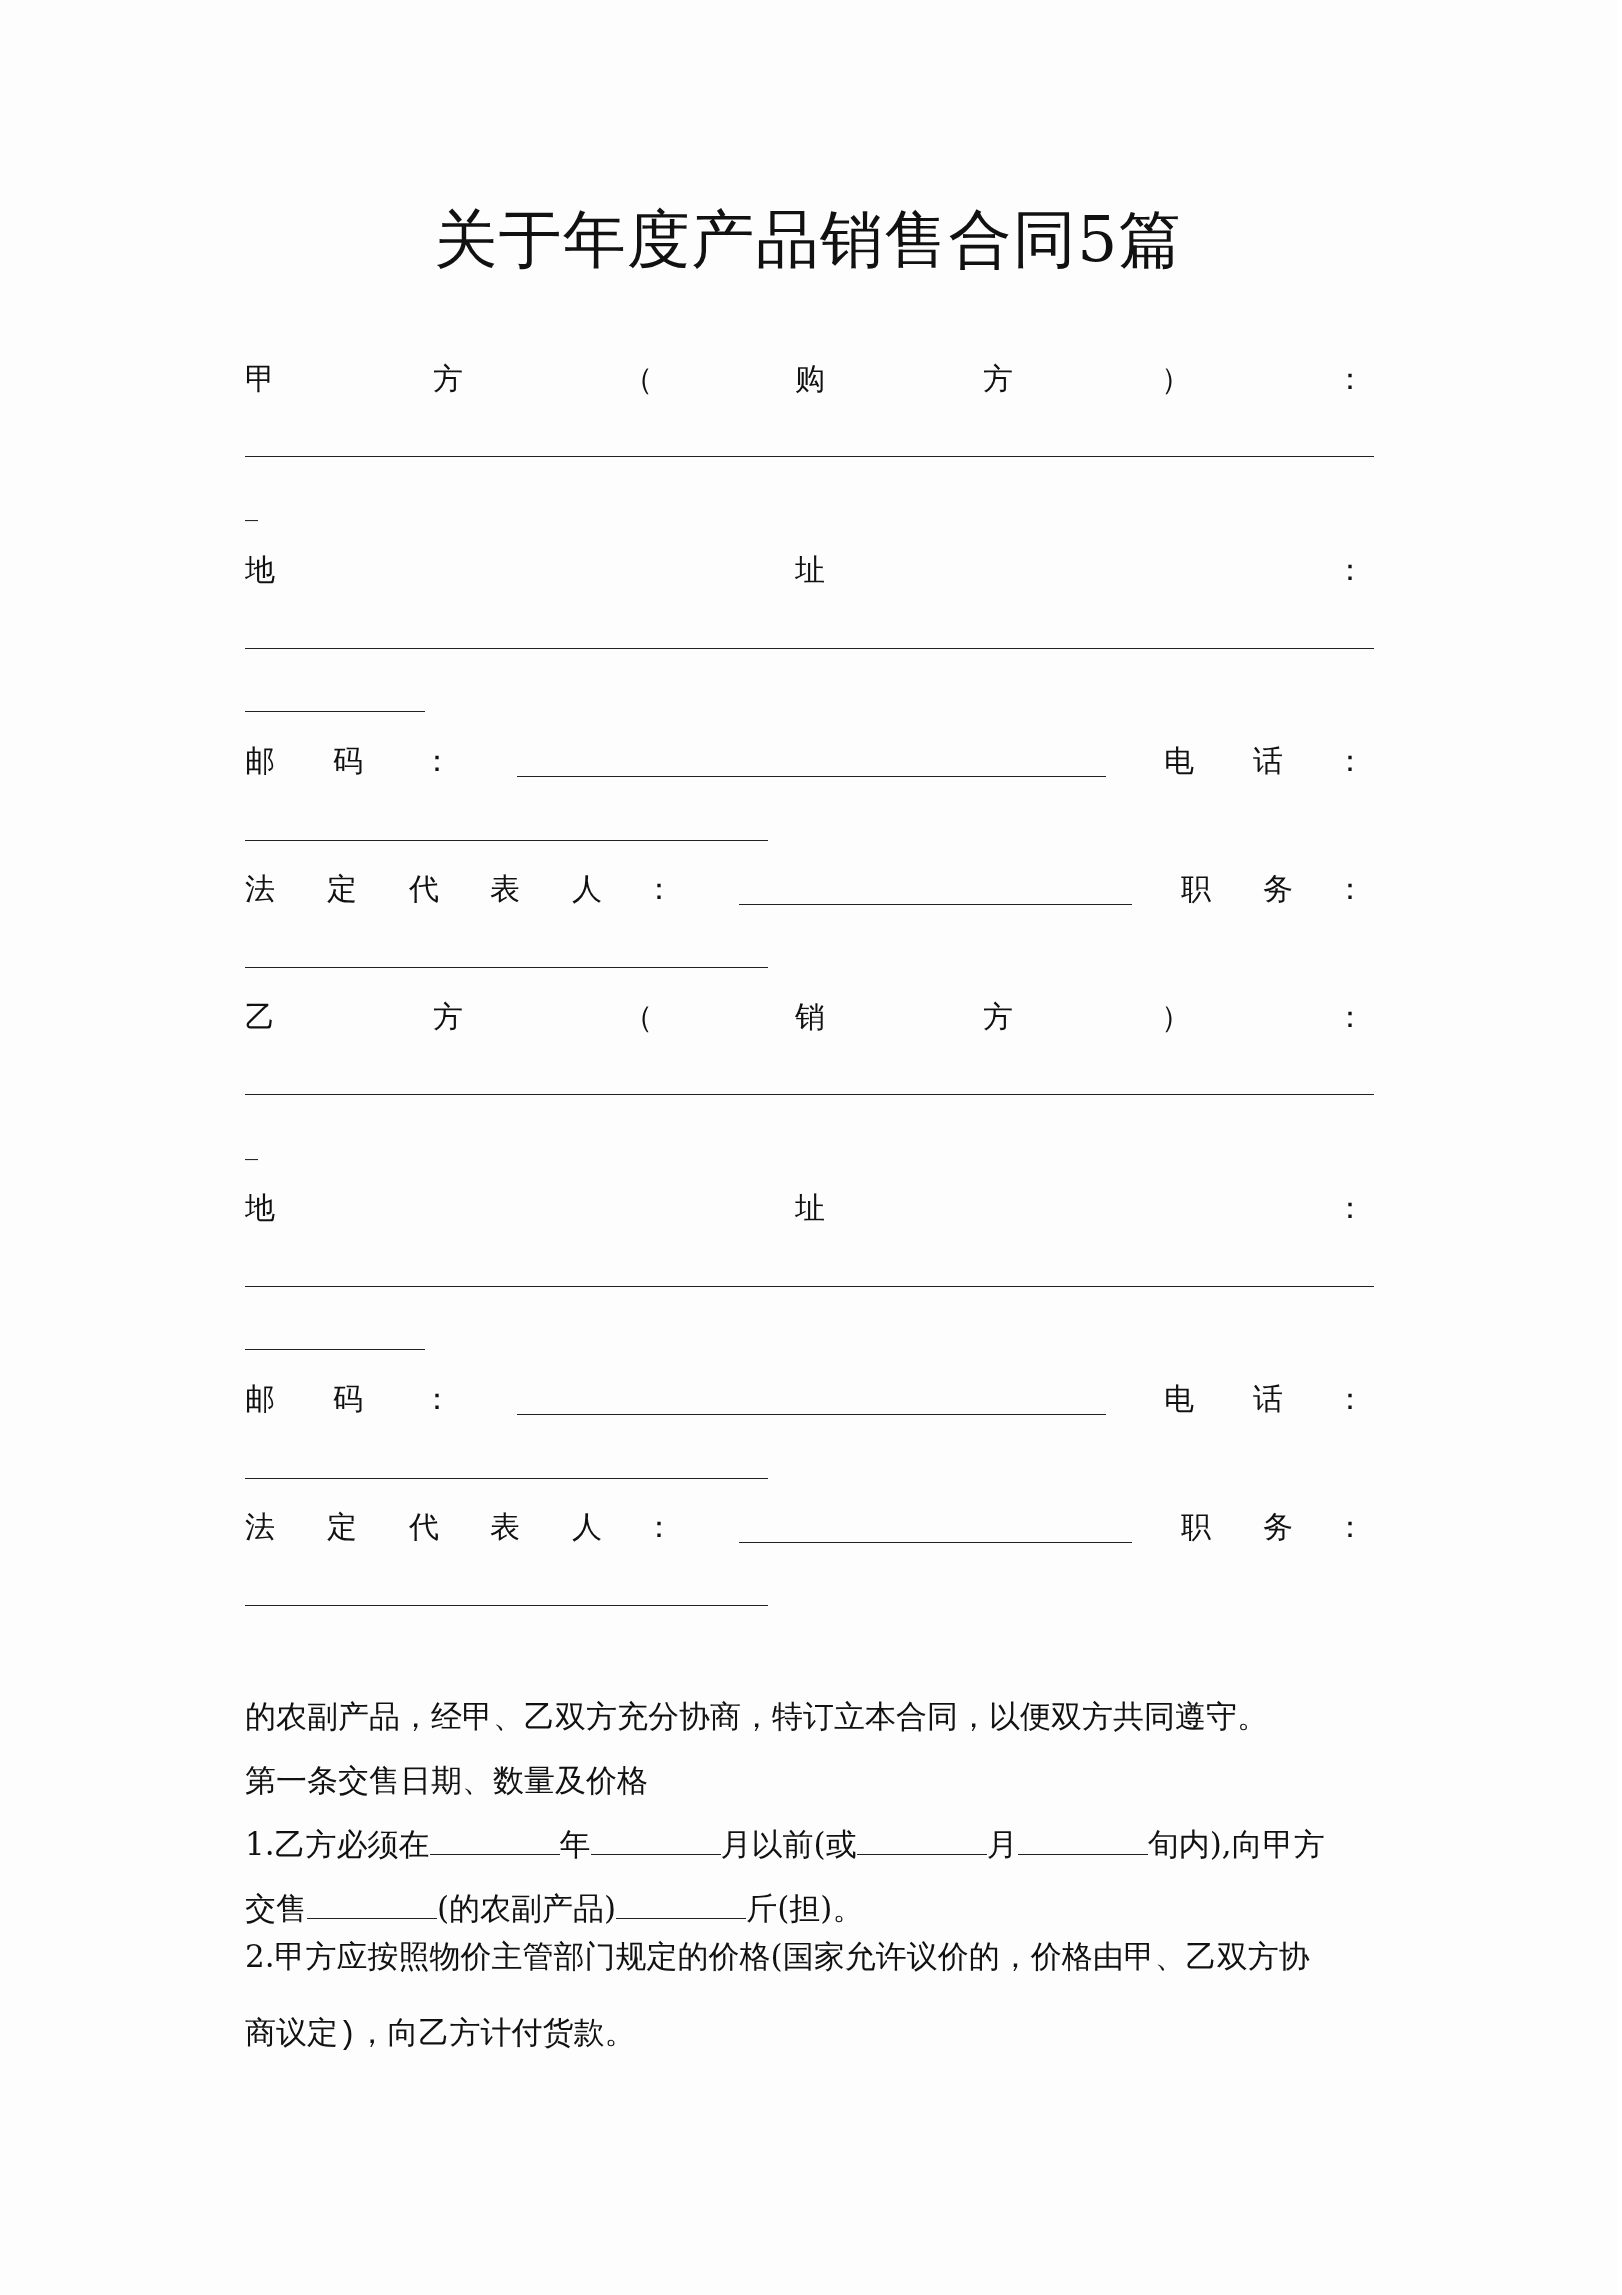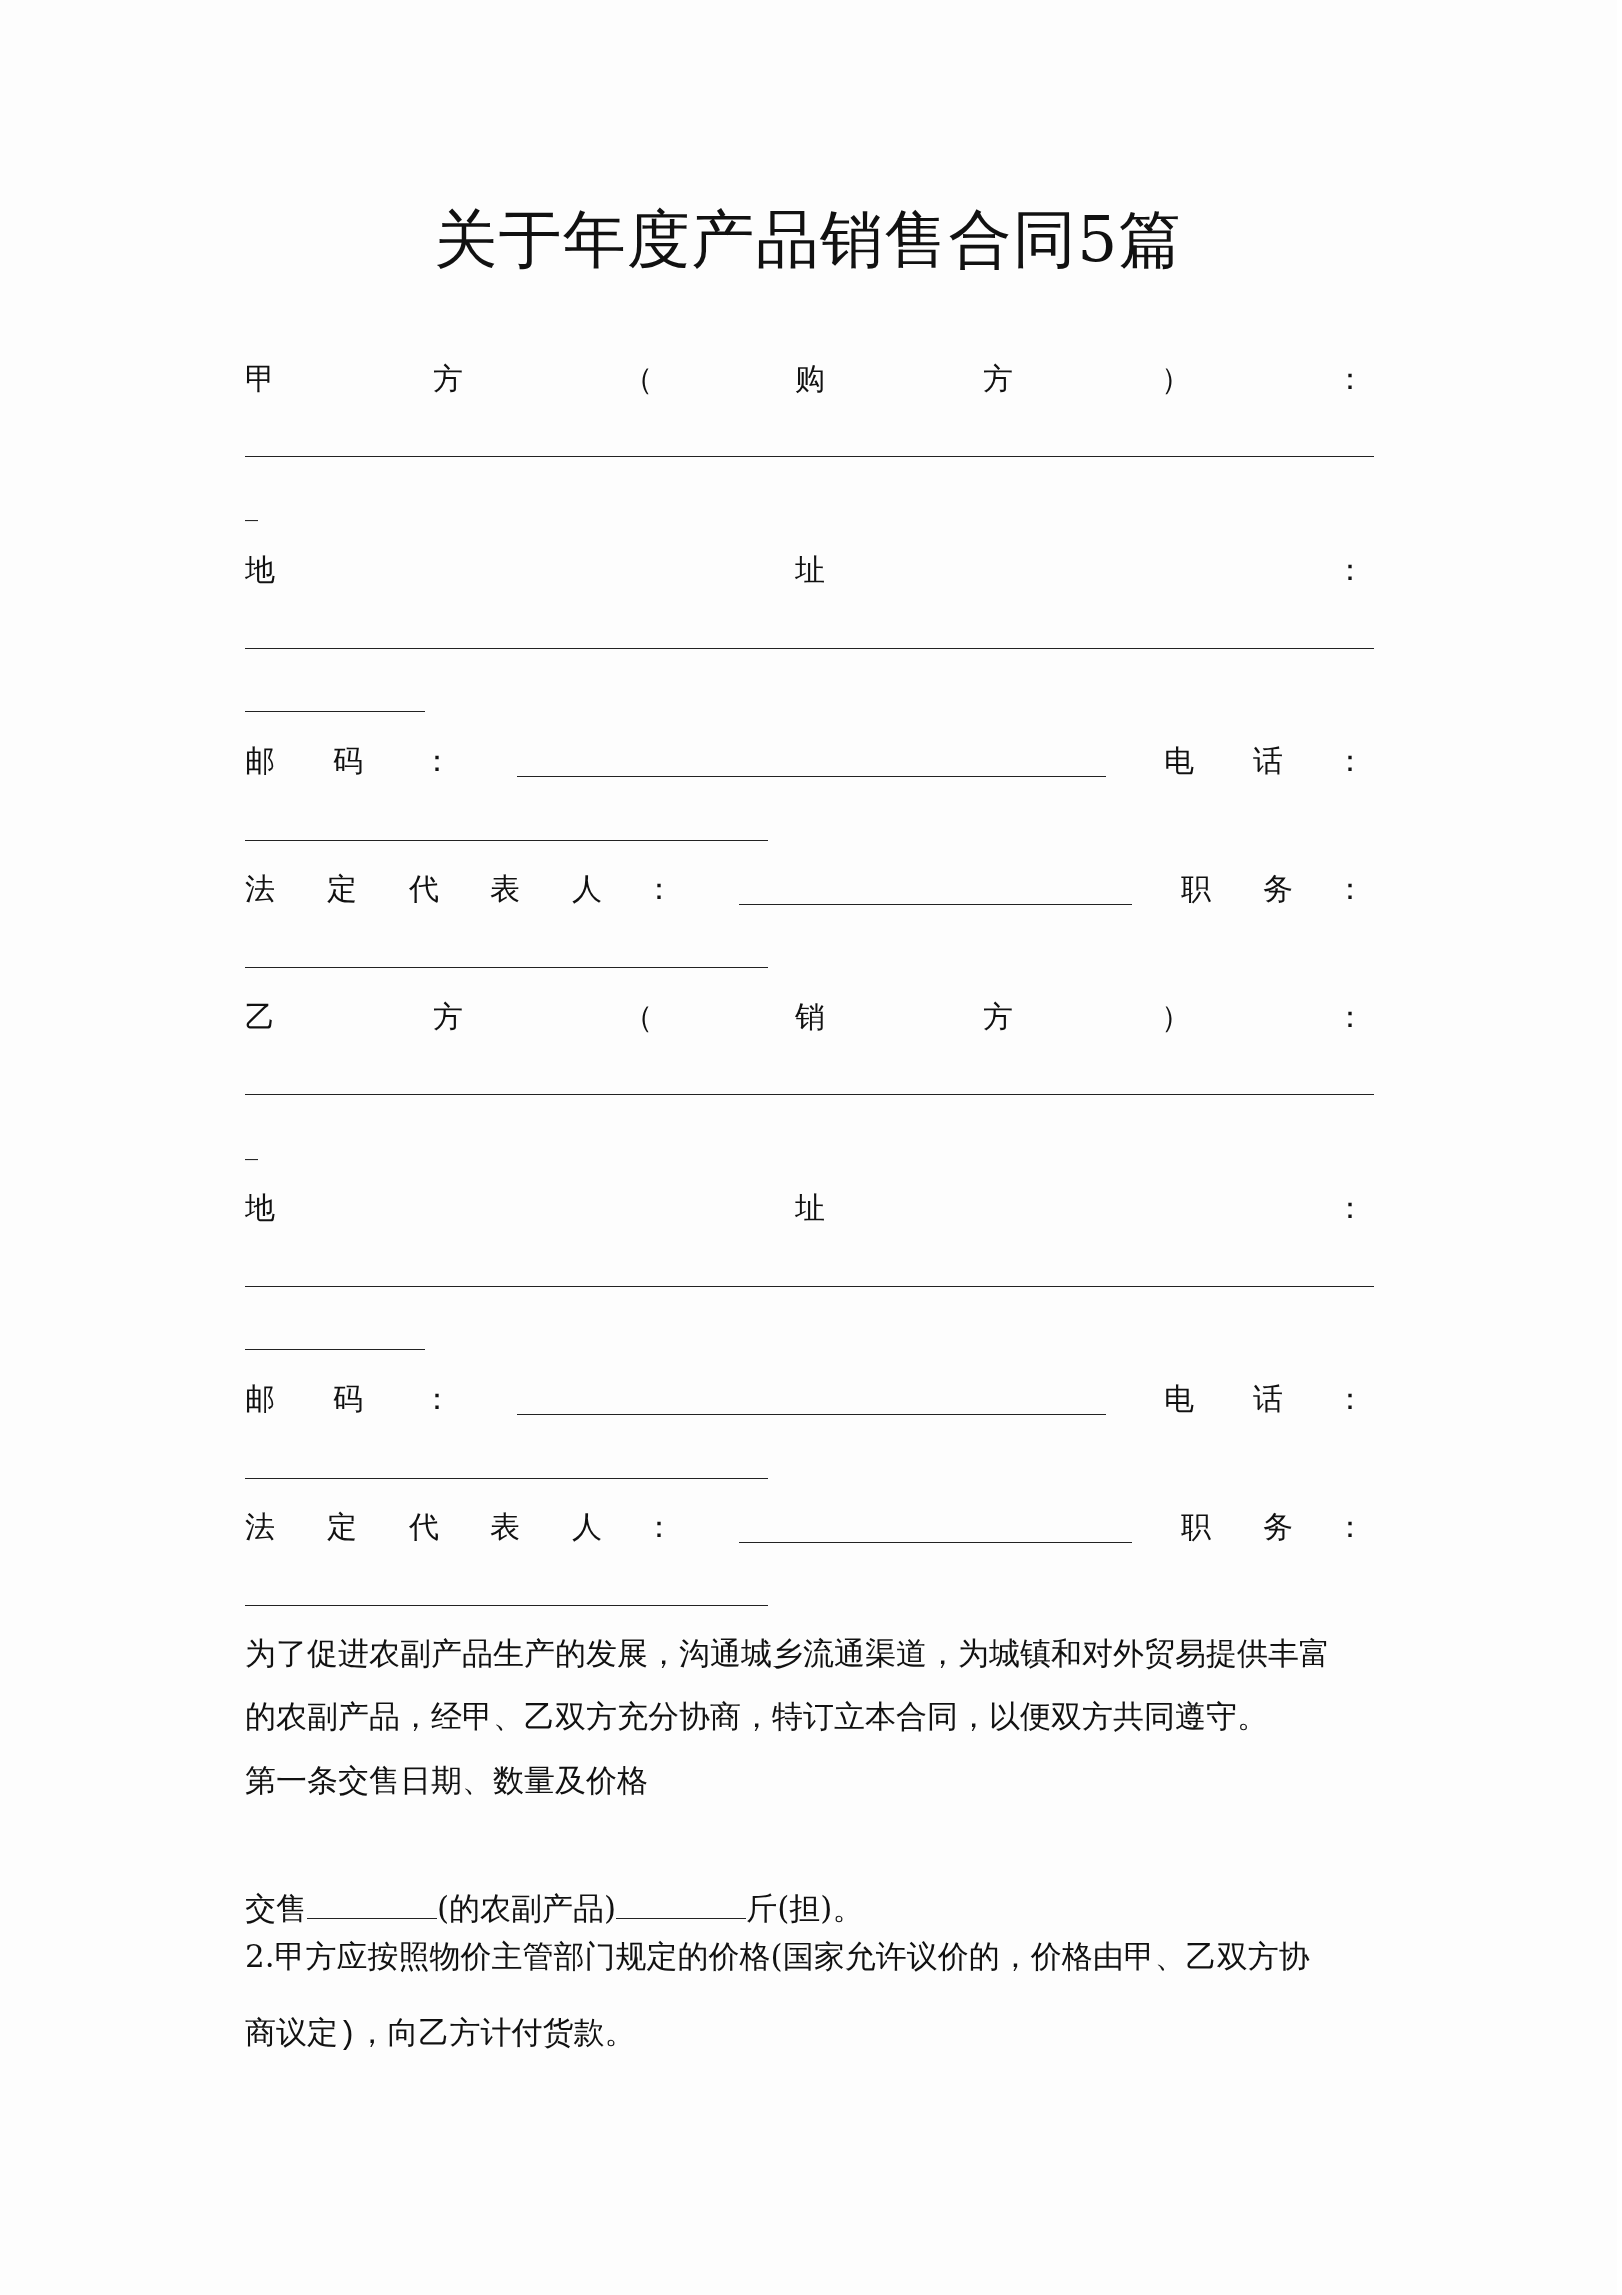--- a/index.html
+++ b/index.html
@@ -143,24 +143,26 @@
     <span class="c" style="left:245px;">表</span>
     <span class="c" style="left:327px;">人</span>
     <span class="c" style="left:399px;">：</span>
     <span class="c" style="left:936px;">职</span>
     <span class="c" style="left:1018px;">务</span>
     <span class="c" style="left:1090px;">：</span>
   </div>
   <div class="rule" style="left:739px; width:393px; top:1542px;"></div>
   <div class="rule" style="left:245px; width:523px; top:1605px;"></div>
 
-  <div class="para" style="top:1634px;">为了促进农副产品生产的发展，沟通城乡流通渠道，为城镇和对外贸易提供丰富</div>
   <div class="para" style="top:1761px;">第一条交售日期、数量及价格</div>
   <div class="para" style="top:1697px;">的农副产品，经甲、乙双方充分协商，特订立本合同，以便双方共同遵守。</div>
 
+  <div class="para" style="top:1824px;">
+    <span>1.乙方必须在</span><span class="blank" style="width:130px;"></span><span>年</span><span class="blank" style="width:130px;"></span><span>月以前(或</span><span class="blank" style="width:130px;"></span><span>月</span><span class="blank" style="width:130px;"></span><span>旬内),向甲方</span>
+  </div>
   <div class="para" style="top:1888px;">
     <span>交售</span><span class="blank" style="width:130px;"></span><span>(的农副产品)</span><span class="blank" style="width:130px;"></span><span>斤(担)。</span>
   </div>
 
   <div class="para" style="top:1937px;">2.甲方应按照物价主管部门规定的价格(国家允许议价的，价格由甲、乙双方协</div>
   <div class="para" style="top:2015px;font-family:Liberation Mono, monospace;">商议定)，向乙方计付货款。</div>
 
 </div>
 
 

